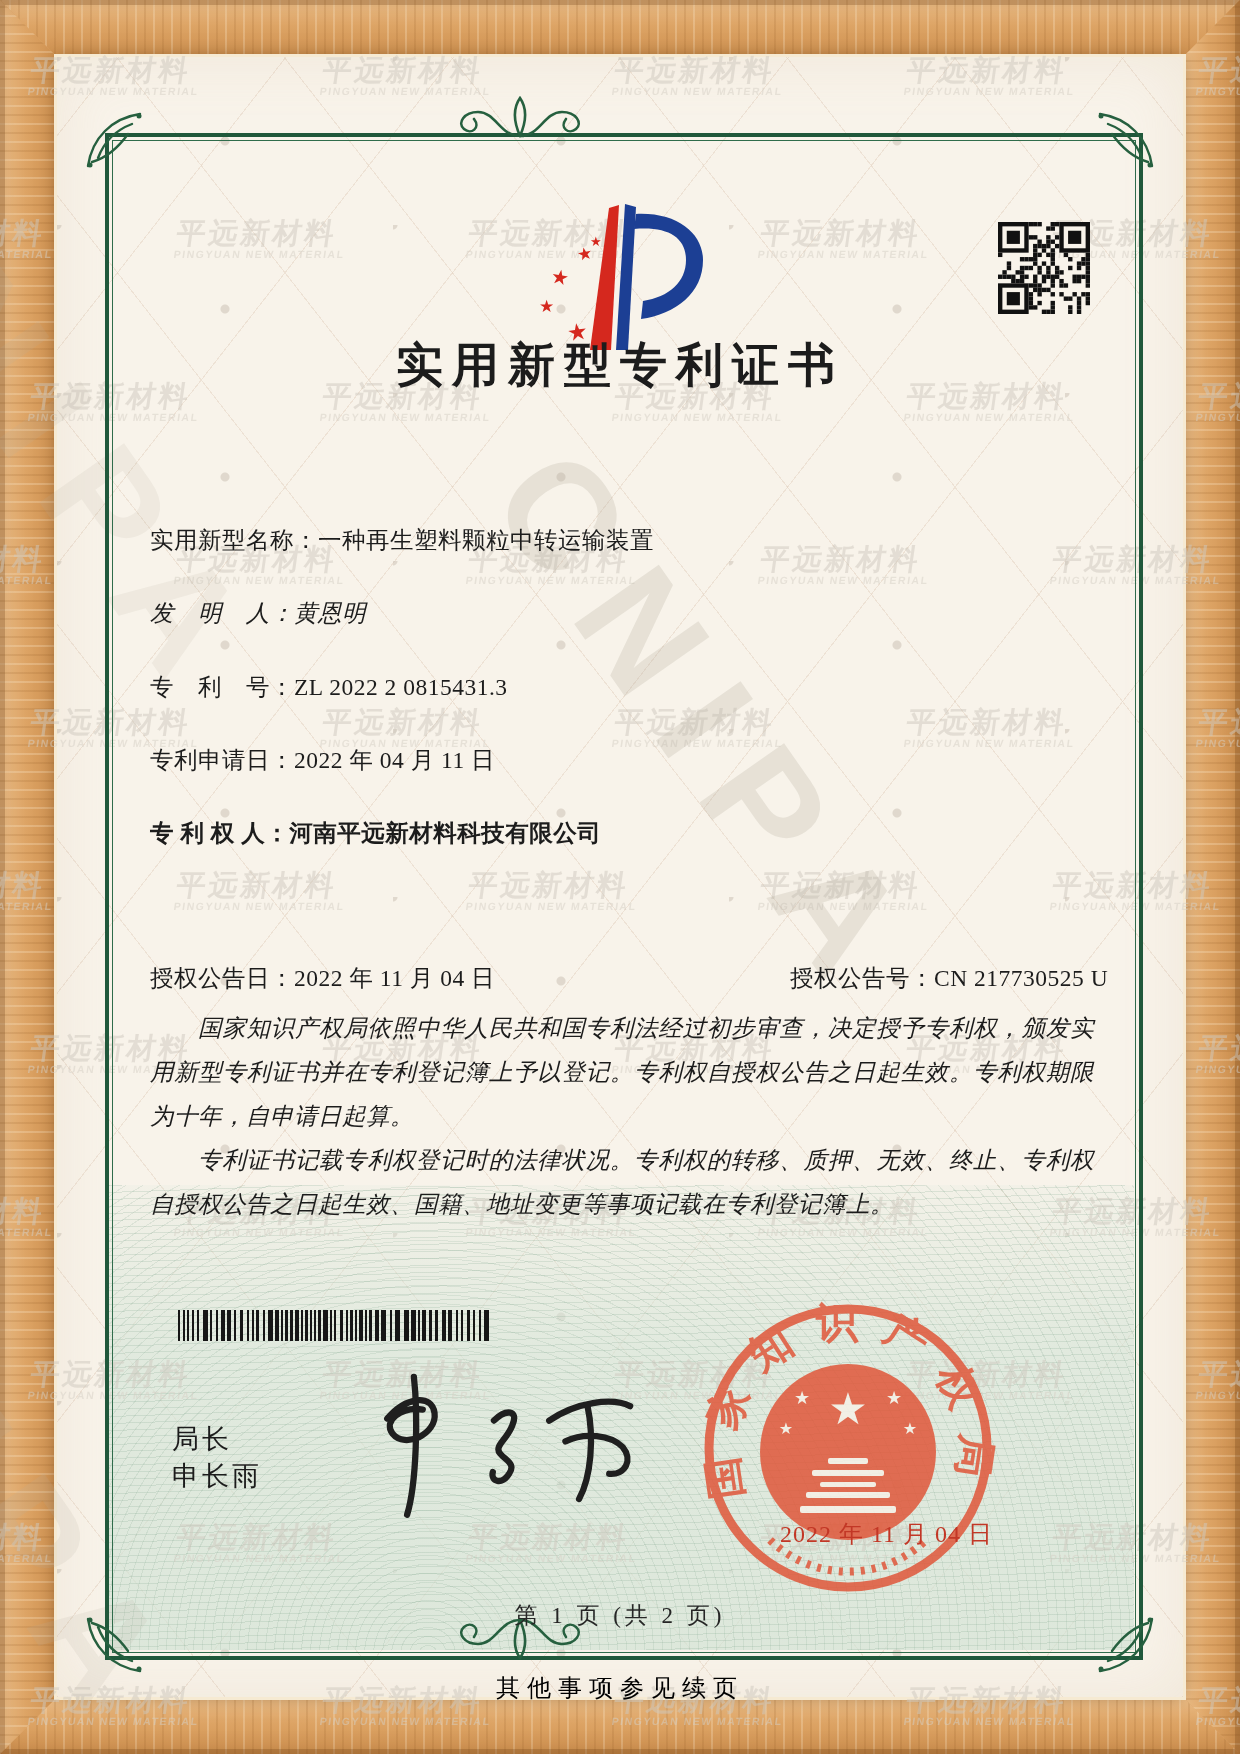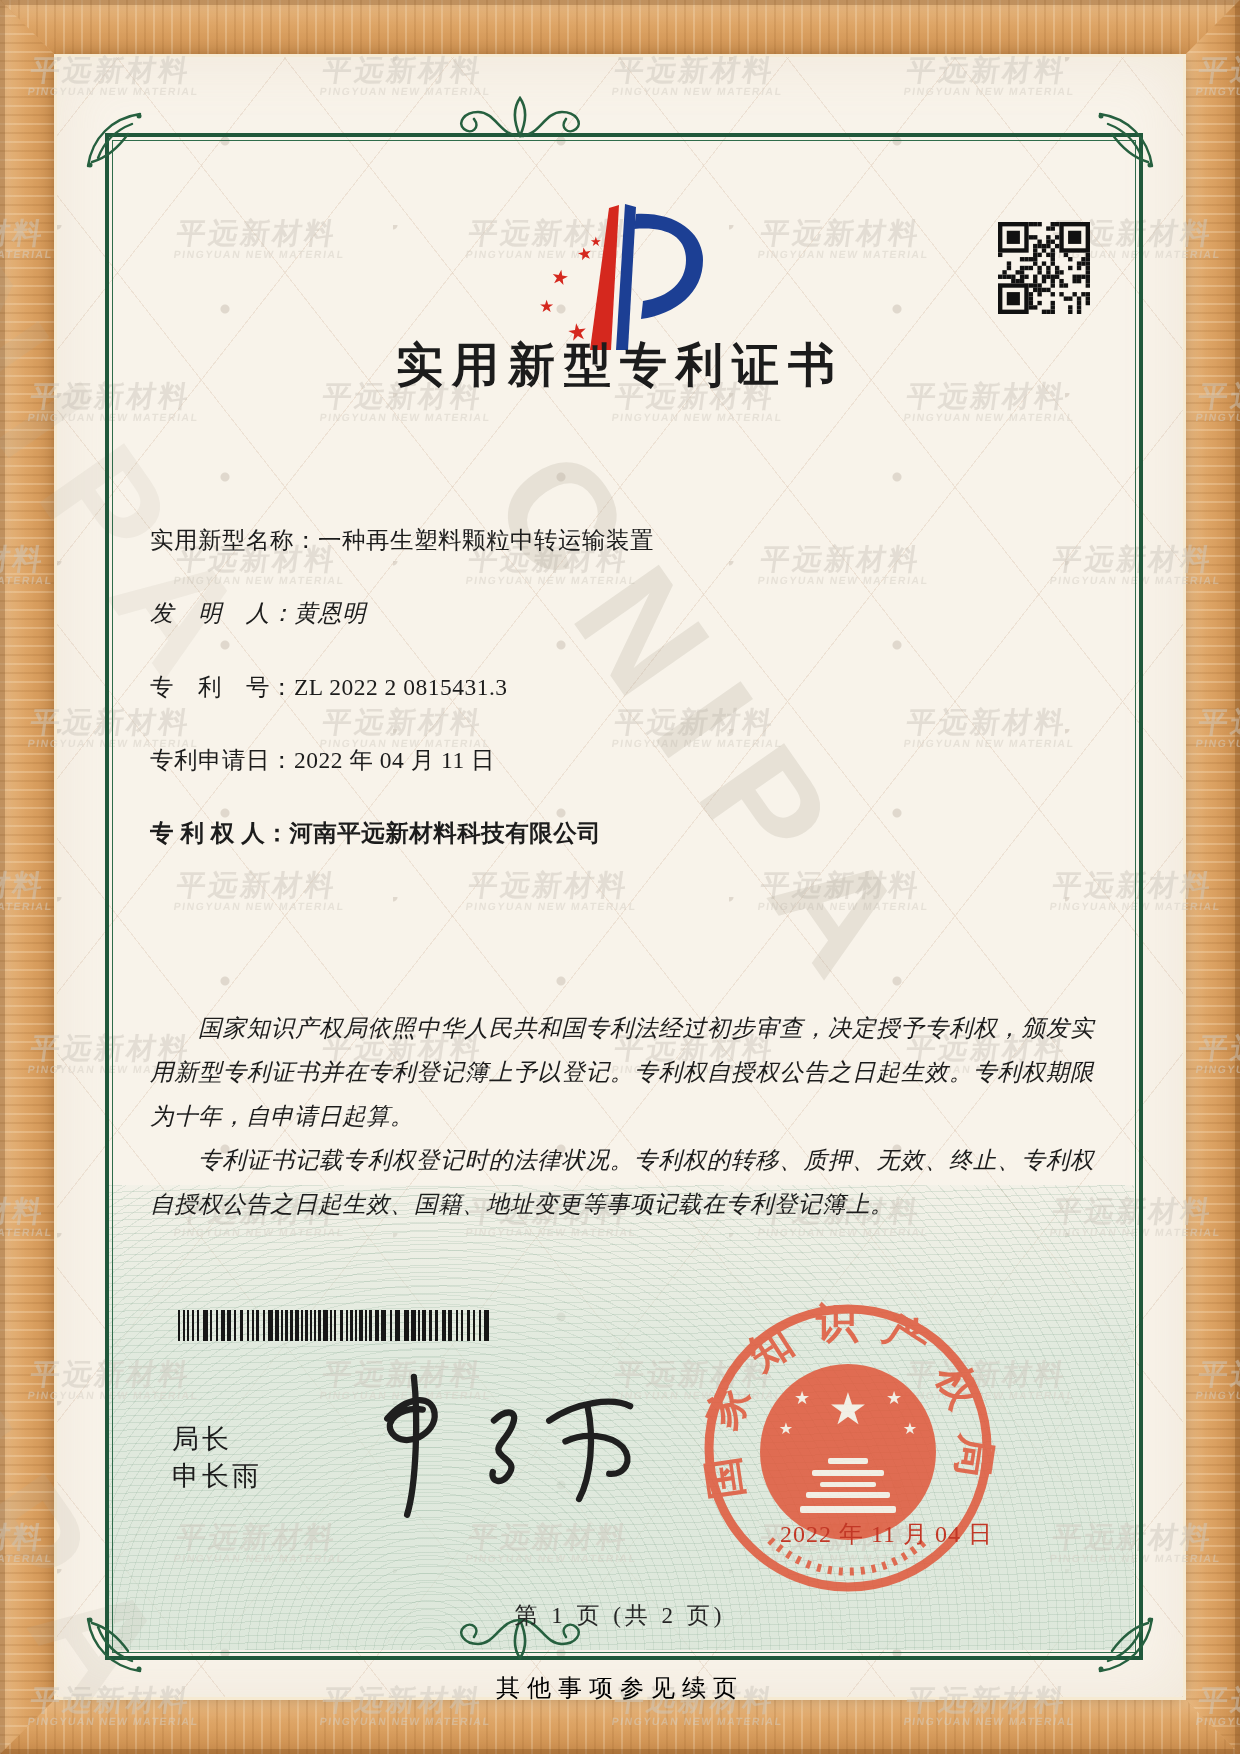--- a/index.html
+++ b/index.html
@@ -524,20 +524,26 @@
   </div>
   <div class="frow" style="top:671px;">
     <span class="flabel">专　利　号：</span><span class="fvalue">ZL 2022 2 0815431.3</span>
   </div>
   <div class="frow" style="top:744px;">
     <span class="flabel">专利申请日：</span><span class="fvalue">2022 年 04 月 11 日</span>
   </div>
   <div class="frow" style="top:817px;font-weight:bold;">
     <span class="flabel">专 利 权 人：</span><span class="fvalue">河南平远新材料科技有限公司</span>
   </div>
+  <div class="frow" style="top:962px;width:960px;">
+    <span class="flabel">授权公告日：</span><span class="fvalue">2022 年 11 月 04 日</span>
+    <span class="grant-no">
+      <span class="flabel">授权公告号：</span><span class="fvalue">CN 217730525 U</span>
+    </span>
+  </div>
 
   <div class="paras">
     <p>国家知识产权局依照中华人民共和国专利法经过初步审查，决定授予专利权，颁发实用新型专利证书并在专利登记簿上予以登记。专利权自授权公告之日起生效。专利权期限为十年，自申请日起算。</p>
     <p>专利证书记载专利权登记时的法律状况。专利权的转移、质押、无效、终止、专利权自授权公告之日起生效、国籍、地址变更等事项记载在专利登记簿上。</p>
   </div>
 
   <div class="barcode"><svg id="bc-svg" width="316" height="31" viewBox="0 0 316 31">
         <rect x="0" y="0" width="2" height="31" fill="#161616"></rect>
         <rect x="5" y="0" width="2" height="31" fill="#161616"></rect>
         <rect x="9" y="0" width="2" height="31" fill="#161616"></rect>

